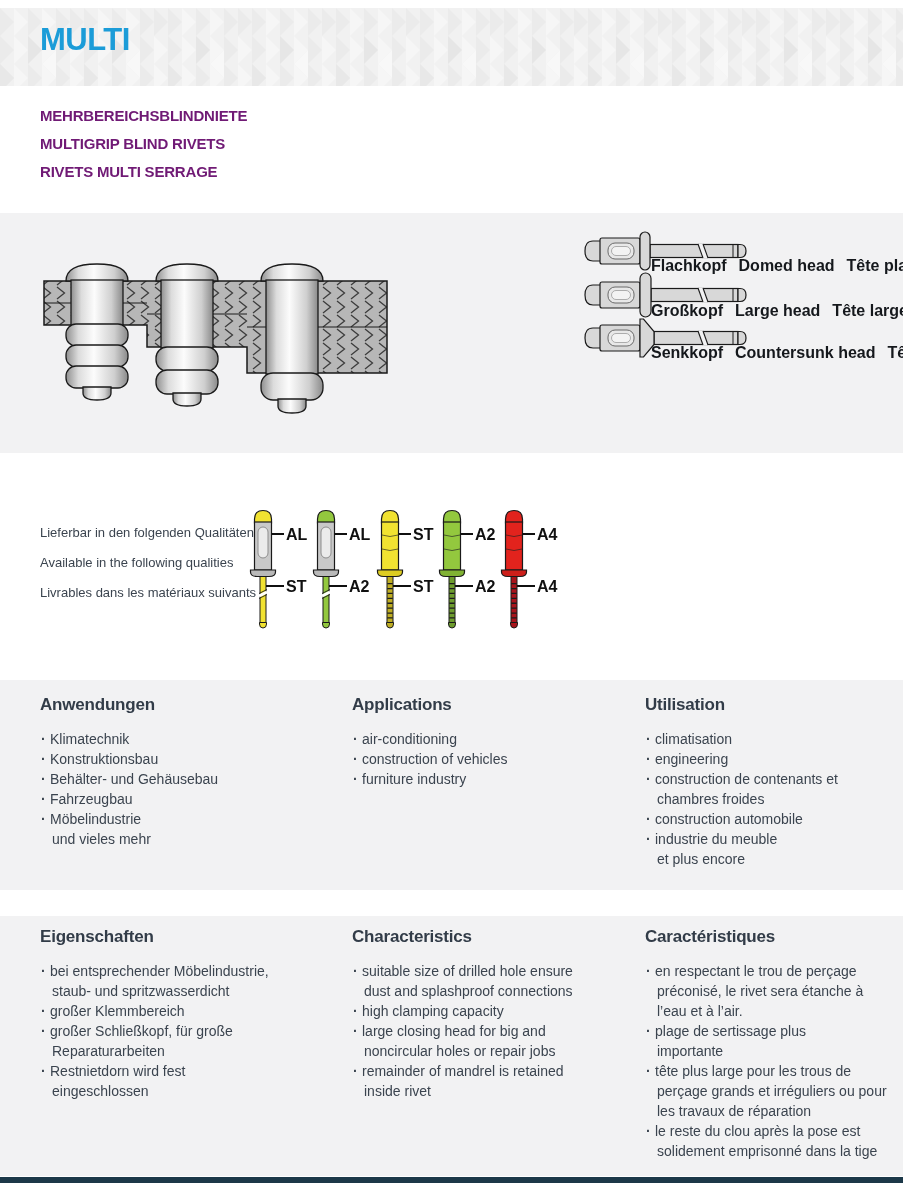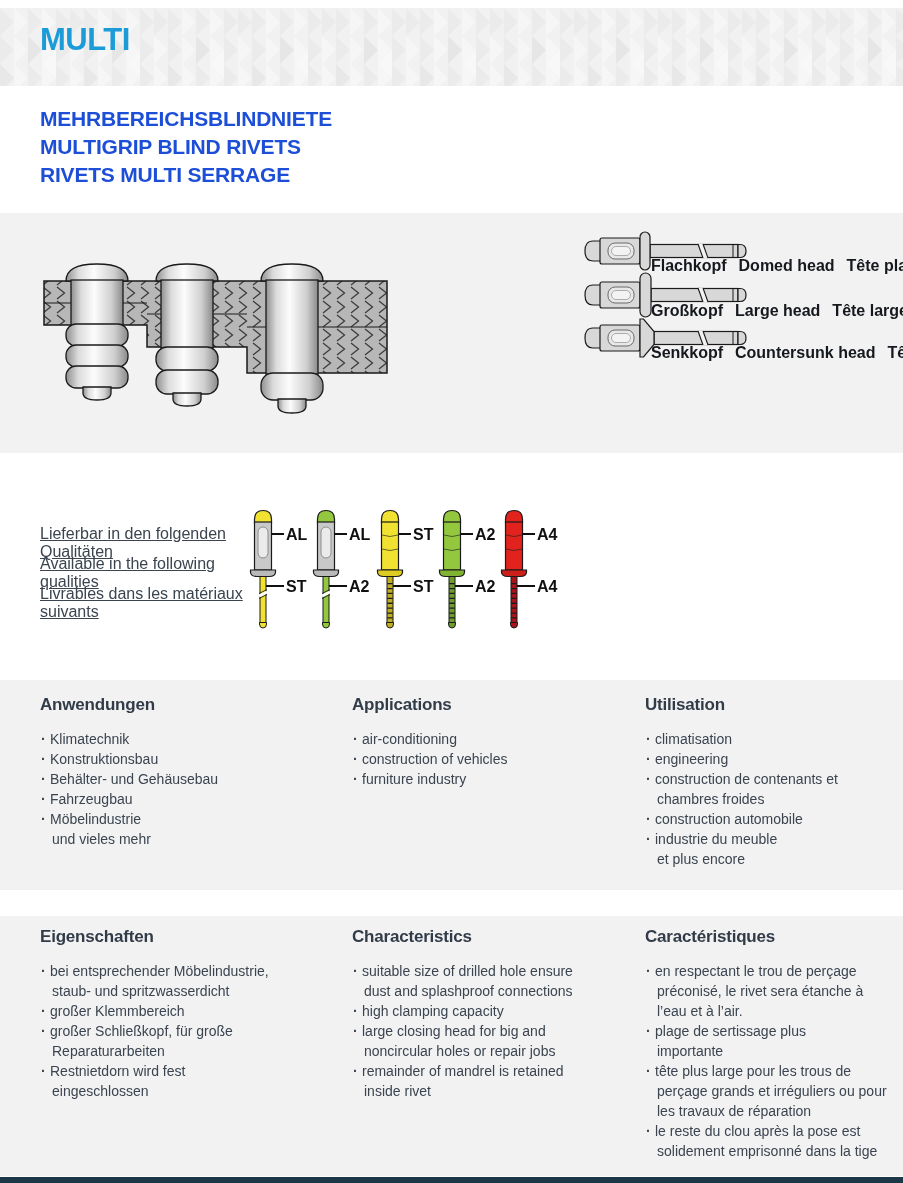--- a/index.html
+++ b/index.html
@@ -5,34 +5,34 @@
   html,body { margin:0; padding:0; background:#ffffff; }
   .page { position:relative; width:903px; height:1183px; margin:8px auto; overflow:hidden;
           background:#ffffff; font-family:"Liberation Sans", sans-serif; }
 
   
   .hdr { position:absolute; left:0; top:0; width:903px; height:78px; }
   .hdr h1 { position:absolute; left:40px; top:14px; margin:0; font-size:31px; font-weight:700;
             letter-spacing:-0.5px; color:#1b9cd8; }
 
   
-  .ptitle { position:absolute; left:40px; width:500px; font-size:21px; font-weight:700;
-            color:#1d4ed8; letter-spacing:-0.2px; }
+  .ptitle { position:absolute; left:40px; width:500px; font-size:15px; font-weight:700;
+            color:#701a75; letter-spacing:-0.2px; }
 
   
   .band { position:absolute; left:0; width:903px; background:#f2f2f3; }
 
   .abs { position:absolute; }
 
   
   .hlabels { position:absolute; left:651px; display:flex; gap:12px; font-size:16px;
              font-weight:700; color:#15181c; white-space:nowrap; }
 
   
-  .qintro { position:absolute; left:40px; width:230px; font-size:16px; color:#3b444f;text-decoration:underline; }
+  .qintro { position:absolute; left:40px; width:230px; font-size:13px; color:#3b444f; }
 
   .qv { position:absolute; top:500px; overflow:visible; }
 
   
   .col { position:absolute; width:292px; }
   .colh { margin:0 0 14px 0; font-size:17px; font-weight:700; color:#323c48; letter-spacing:-0.2px; }
   .li { position:relative; padding-left:10px; font-size:14px; line-height:20px; color:#3b444f; }
   .li.f::before { content:"·"; position:absolute; left:1px; font-weight:700; }
   .li.c { padding-left:12px; }
 

